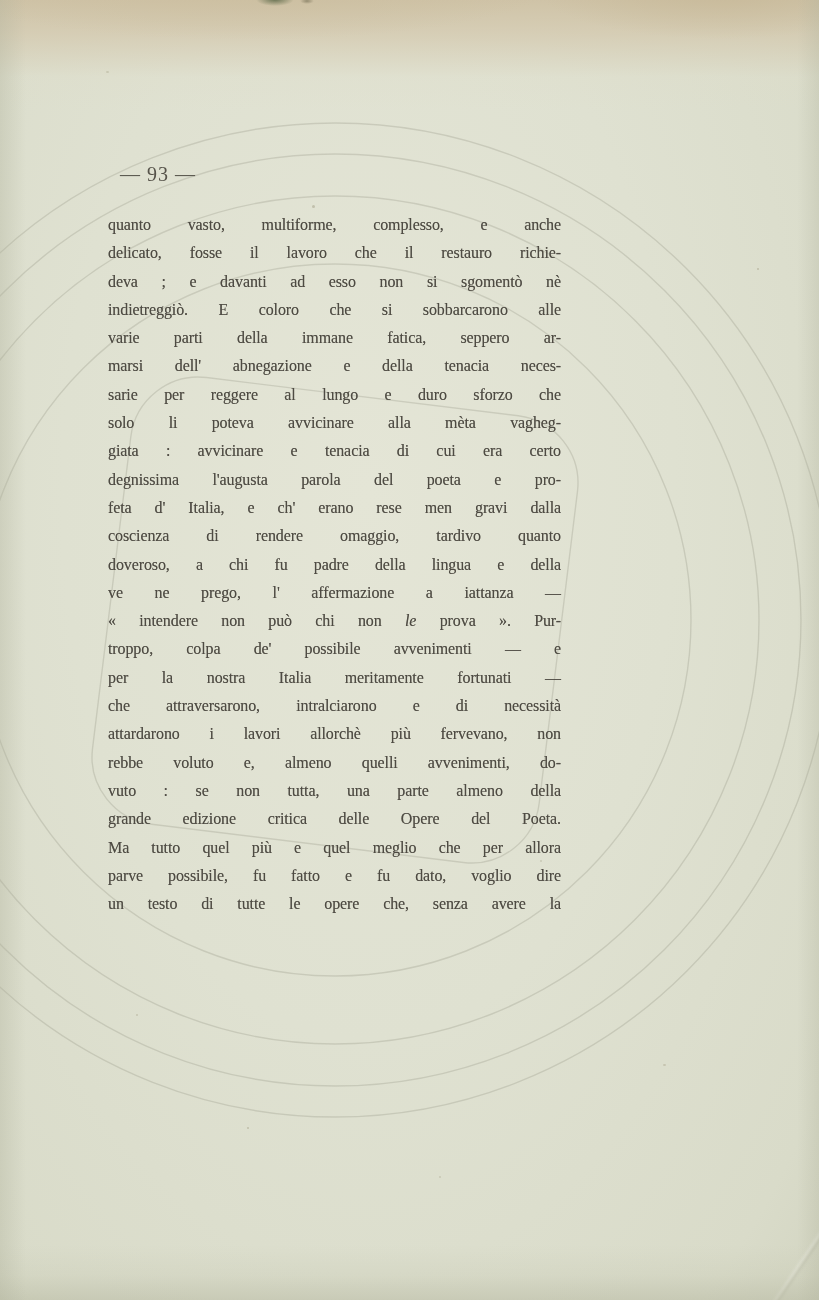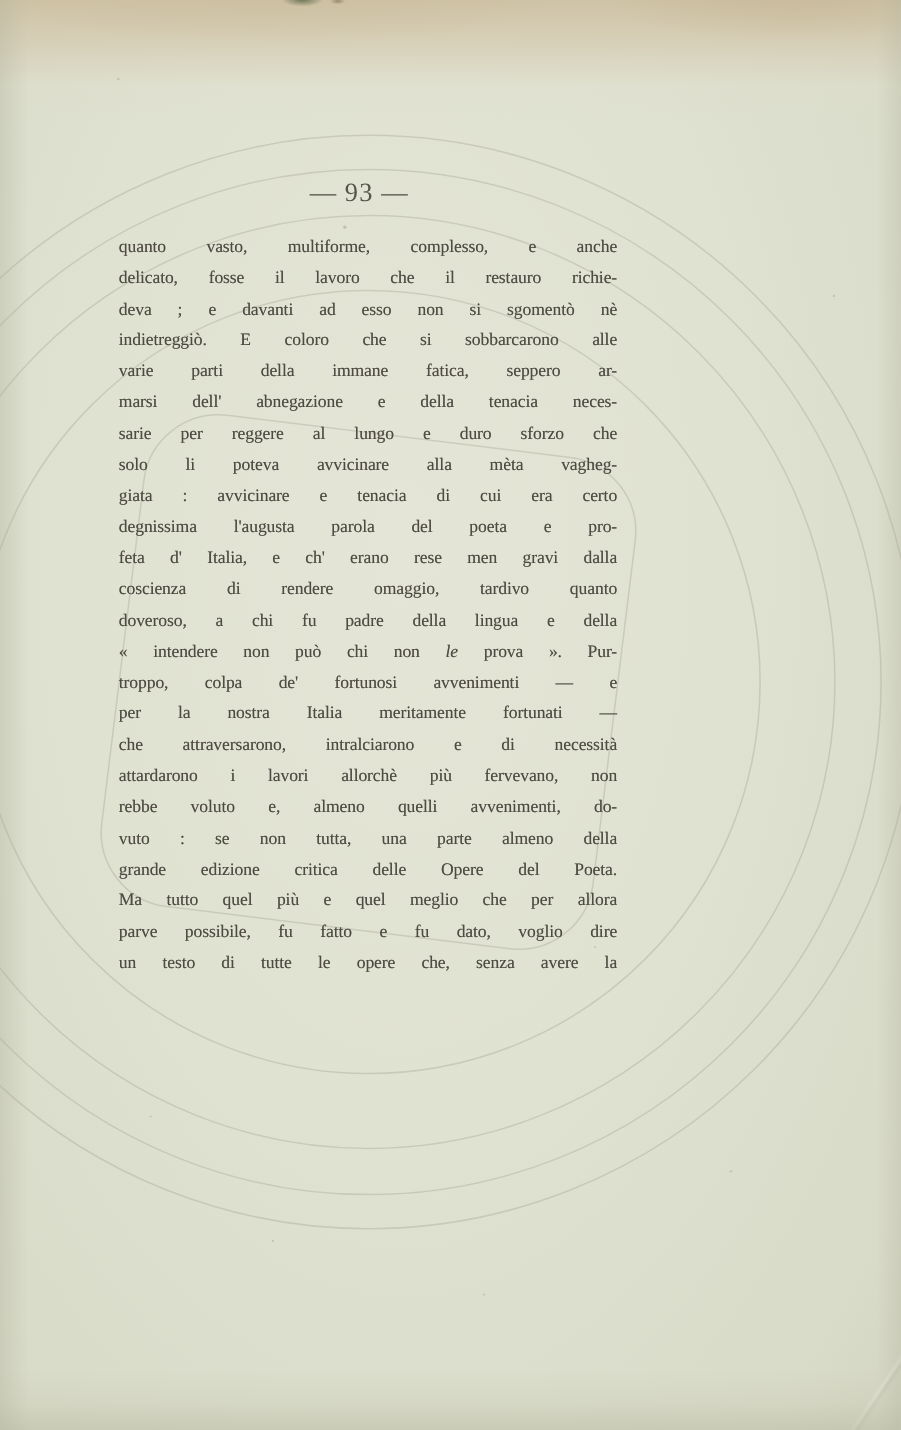--- a/index.html
+++ b/index.html
@@ -58,22 +58,22 @@
   .s1 { left:312px; top:205px;  width:3px; height:3px; }
   .s2 { left:106px; top:71px;   width:3px; height:2px; opacity:.4; }
   .s3 { left:757px; top:268px;  width:2px; height:2px; }
   .s4 { left:663px; top:1064px; width:3px; height:2px; opacity:.45; }
   .s5 { left:247px; top:1127px; width:2px; height:2px; }
   .s6 { left:540px; top:860px;  width:2px; height:2px; opacity:.4; }
   .s7 { left:136px; top:1014px; width:2px; height:2px; opacity:.45; }
   .s8 { left:439px; top:1176px; width:2px; height:2px; opacity:.4; }
 
   .page-number {
-    position:absolute; left:100px; top:163px; width:453px;
-    text-align:center; font-size:24px; color:#56534a; letter-spacing:1px;
+    position:absolute; left:120px; top:163px; width:453px;
+    font-size:20px; color:#56534a; letter-spacing:1px;
   }
   .textblock {
     position:absolute; left:108px; top:211px; width:453px;
     color:#4e4b43; font-size:16px; letter-spacing:-0.1px;
     text-shadow: 0 0 .5px rgba(78,75,67,.55);
   }
   .textblock .line {
     line-height:28.3px; height:28.3px;
     text-align:justify; text-align-last:justify;
     white-space:nowrap;
@@ -118,22 +118,23 @@
       <div class="line"><span>indietreggiò. E coloro che si sobbarcarono alle</span></div>
       <div class="line"><span>varie parti della immane fatica, seppero ar-</span></div>
       <div class="line"><span>marsi dell' abnegazione e della tenacia neces-</span></div>
       <div class="line"><span>sarie per reggere al lungo e duro sforzo che</span></div>
       <div class="line"><span>solo li poteva avvicinare alla mèta vagheg-</span></div>
       <div class="line"><span>giata : avvicinare e tenacia di cui era certo</span></div>
       <div class="line"><span>degnissima l'augusta parola del poeta e pro-</span></div>
       <div class="line"><span>feta d' Italia, e ch' erano rese men gravi dalla</span></div>
       <div class="line"><span>coscienza di rendere omaggio, tardivo quanto</span></div>
       <div class="line"><span>doveroso, a chi fu padre della lingua e della</span></div>
+      <div class="line"><span>ve ne prego, l' affermazione a iattanza —</span></div>
       <div class="line"><span>« intendere non può chi non </span><i>le</i><span> prova ». Pur-</span></div>
-      <div class="line"><span>troppo, colpa de' fortunosi avvenimenti — e</span></div>
+      <div class="line"><span>troppo, colpa de' possibile avvenimenti — e</span></div>
       <div class="line"><span>per la nostra Italia meritamente fortunati —</span></div>
       <div class="line"><span>che attraversarono, intralciarono e di necessità</span></div>
       <div class="line"><span>attardarono i lavori allorchè più fervevano, non</span></div>
       <div class="line"><span>rebbe voluto e, almeno quelli avvenimenti, do-</span></div>
       <div class="line"><span>vuto : se non tutta, una parte almeno della</span></div>
       <div class="line"><span>grande edizione critica delle Opere del Poeta.</span></div>
       <div class="line"><span>Ma tutto quel più e quel meglio che per allora</span></div>
       <div class="line"><span>parve possibile, fu fatto e fu dato, voglio dire</span></div>
       <div class="line"><span>un testo di tutte le opere che, senza avere la</span></div>
     </div>

